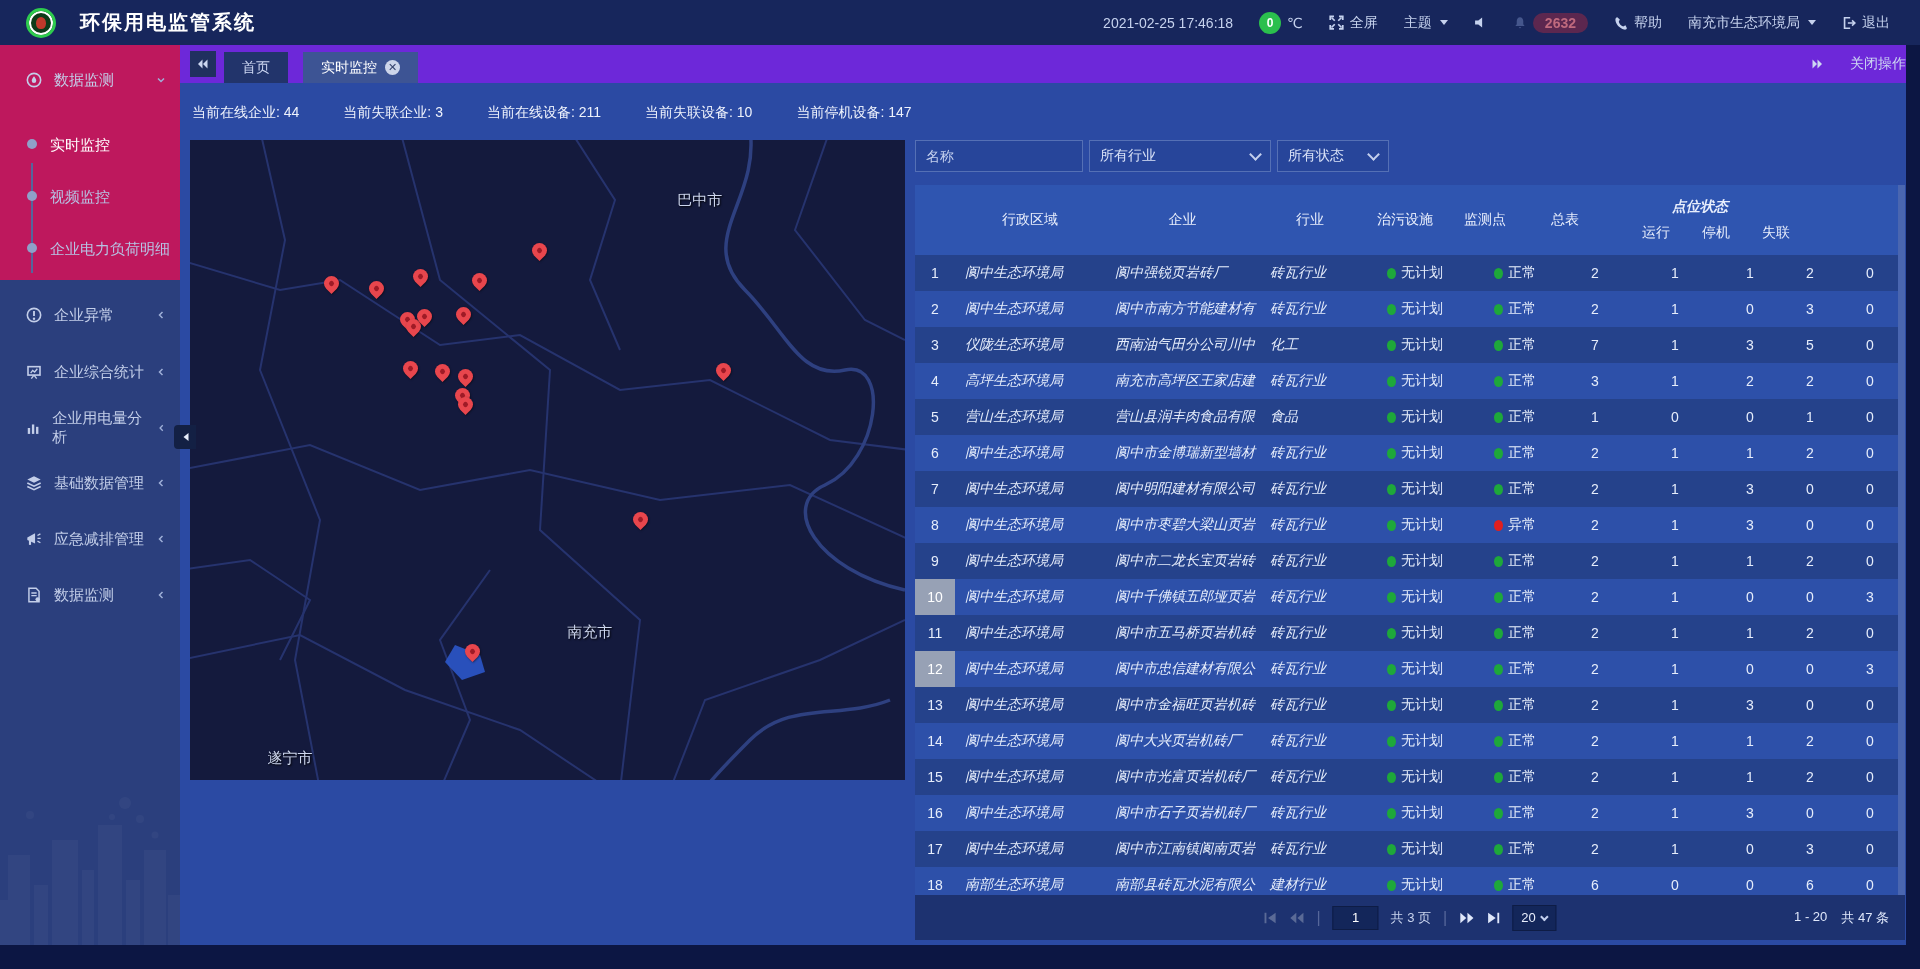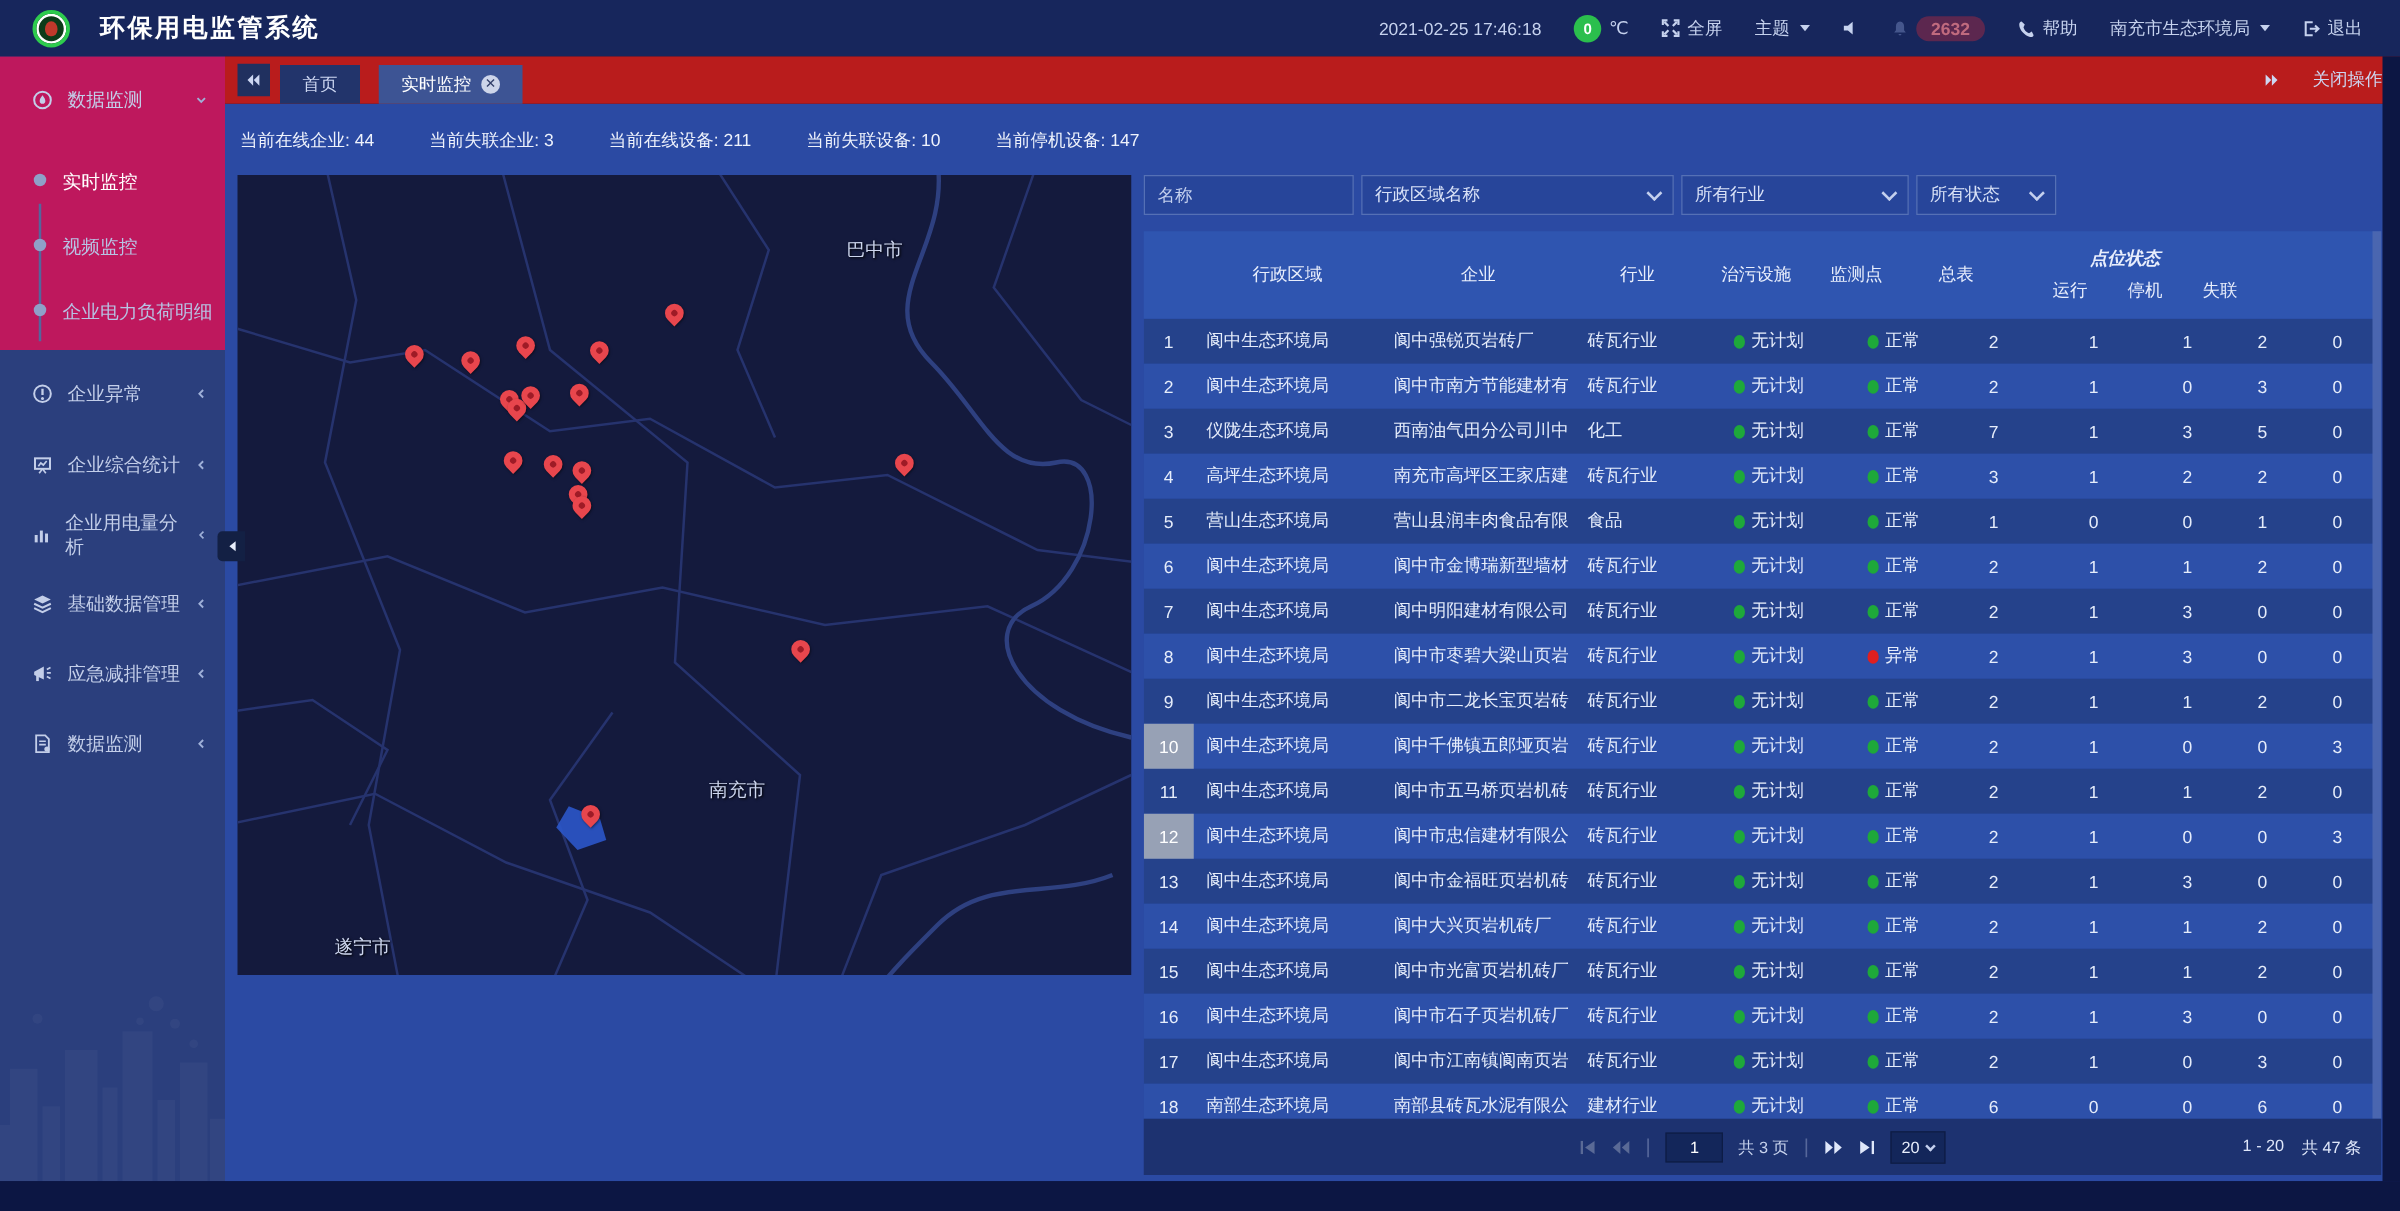--- a/index.html
+++ b/index.html
@@ -35,21 +35,21 @@
   .side-sub { position:absolute; left:50px; font-size:15px; color:#b7c3e4; cursor:pointer; }
   .side-sub.active { color:#ffffff; }
   .tl-line { position:absolute; left:31px; top:118px; width:2px; height:110px; background:#55659c; }
   .tl-dot { position:absolute; left:27px; width:10px; height:10px; border-radius:50%; background:#8fa0c8; }
   .skyline { position:absolute; left:0; bottom:0; width:180px; height:160px; opacity:.5; }
   .collapse-btn { position:absolute; left:174px; top:425px; width:22px; height:24px; background:#132044;
                   border-radius:4px 0 0 4px; z-index:25; display:flex; align-items:center; justify-content:center;
                   color:#e7edfb; font-size:12px; cursor:pointer; }
 
   
-  .tabbar { position:absolute; left:180px; top:45px; width:1740px; height:38px; background:#b91c1c; z-index:15; }
+  .tabbar { position:absolute; left:180px; top:45px; width:1740px; height:38px; background:#6d28d9; z-index:15; }
   .tab-collapse { position:absolute; left:10px; top:6px; width:26px; height:26px; background:#20305f;
                   display:flex; align-items:center; justify-content:center; color:#cdd7f2; cursor:pointer; }
   .tab { position:absolute; top:7px; height:31px; display:flex; align-items:center; gap:8px; padding:0 18px;
          font-size:14px; color:#cdd7f2; background:#22346b; cursor:pointer; }
   .tab.active { background:#3d5494; color:#fff; }
   .tab-close { width:15px; height:15px; border-radius:50%; background:#cdd5ea; color:#33406b; font-size:11px;
                line-height:15px; text-align:center; font-weight:bold; }
   .tab-right { position:absolute; right:14px; top:0; height:38px; display:flex; align-items:center; gap:26px;
                color:#cdd7f2; font-size:14px; }
 
@@ -88,21 +88,21 @@
   .th-group { display:flex; flex-direction:column; justify-content:center; gap:8px; }
   .th-group .gtitle { text-align:center; font-style:italic; font-weight:bold; }
   .th-group .gsub { display:flex; }
   .th-group .gsub span { width:60px; text-align:right; }
 
   .tbody { position:absolute; left:0; top:115px; width:990px; height:640px; overflow:hidden; }
   .trow { display:flex; height:36px; align-items:center; color:#e6edfb; font-size:14px; cursor:pointer; }
   .trow:nth-child(odd) { background:#25428b; }
   .trow:nth-child(even) { background:#2d50a9; }
   .c { height:36px; display:flex; align-items:center; justify-content:center; overflow:hidden; white-space:nowrap; }
-  .c.left { justify-content:flex-start; padding-left:10px; }
+  .c.left { justify-content:flex-start; padding-left:10px;font-style:italic; }
   .c.idx.hl { background:#97a1b5; color:#fff; }
   .dot { width:9px; height:11px; border-radius:50%; margin-right:5px; flex:0 0 auto; }
   .dot.green { background:#1ea83a; }
   .dot.red { background:#e01f1f; }
   .tbl-scroll { position:absolute; right:0; top:45px; width:7px; height:710px; background:#4a66b0; }
 
   .pager { position:absolute; left:0; top:755px; width:990px; height:45px; background:#1d3270; color:#c9d4ee;
            font-size:13px; display:flex; align-items:center; }
   .pager-mid { position:absolute; left:50%; transform:translateX(-50%); display:flex; align-items:center; gap:12px; }
   .pg-ic { display:flex; align-items:center; cursor:pointer; }
@@ -400,24 +400,20 @@
           <div class="pin"></div>
         </div>
         <div class="marker" style="left: 39.6%; top: 81.3%;">
           <div class="pin"></div>
         </div>
       </div>
 
     <div class="panel">
       <div class="filters">
         <input class="f-input" type="text" placeholder="名称" style="">
-        <div class="f-box f-sel" style="width:250px;">
-          <span>行政区域名称</span>
-            <span class="chev-dn"></span>
-        </div>
         <div class="f-box f-sel" style="width:182px;">
           <span>所有行业</span>
             <span class="chev-dn"></span>
         </div>
         <div class="f-box f-sel" style="width:112px;">
           <span>所有状态</span>
             <span class="chev-dn"></span>
         </div>
       </div>
 

